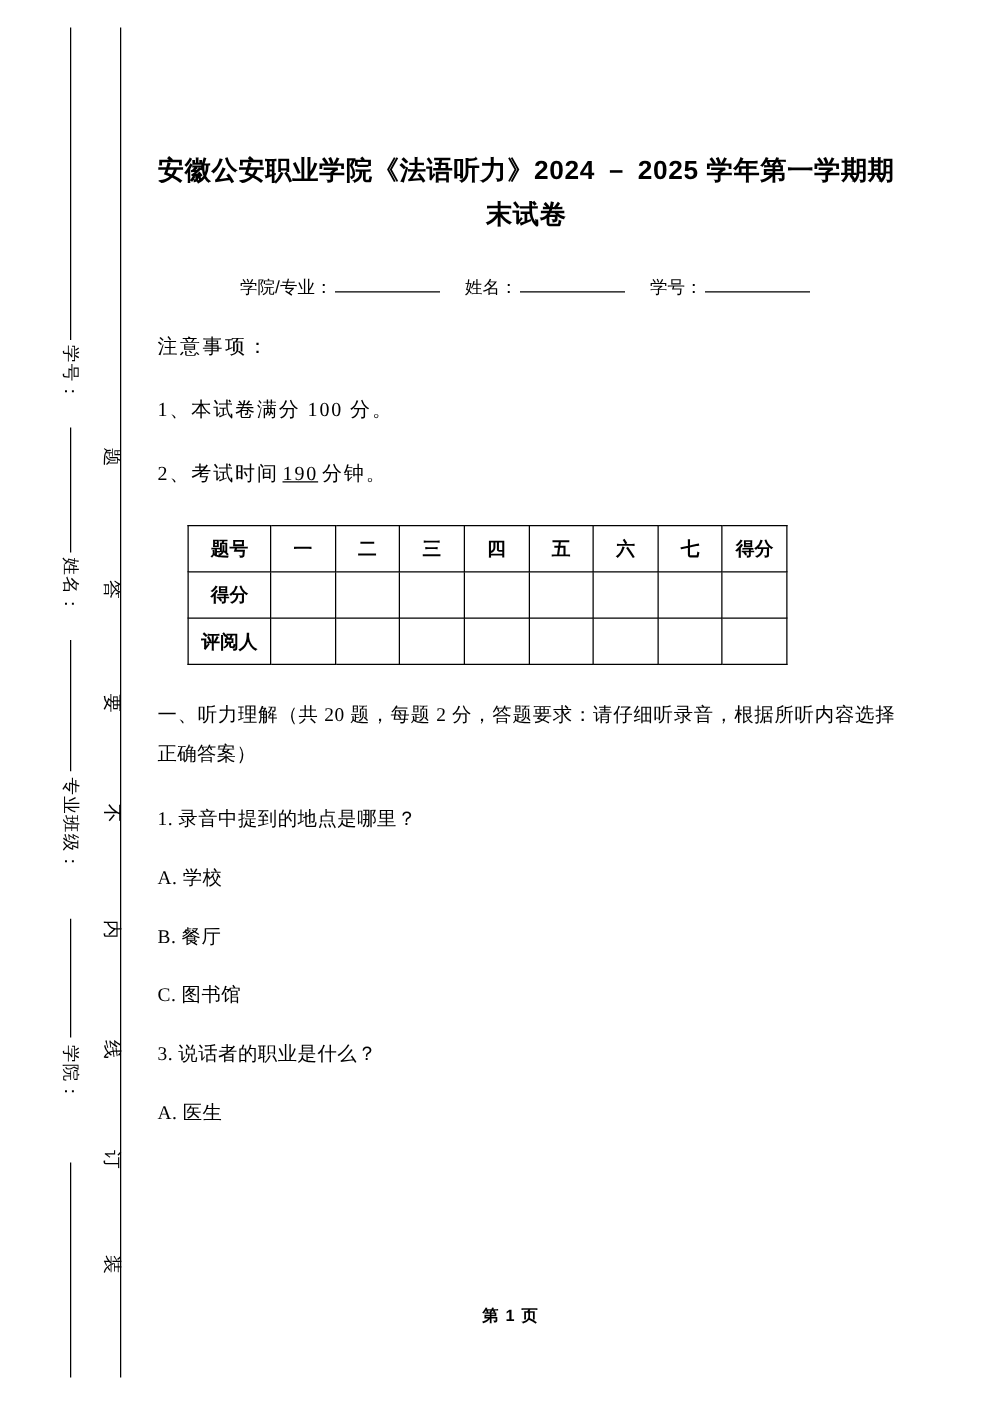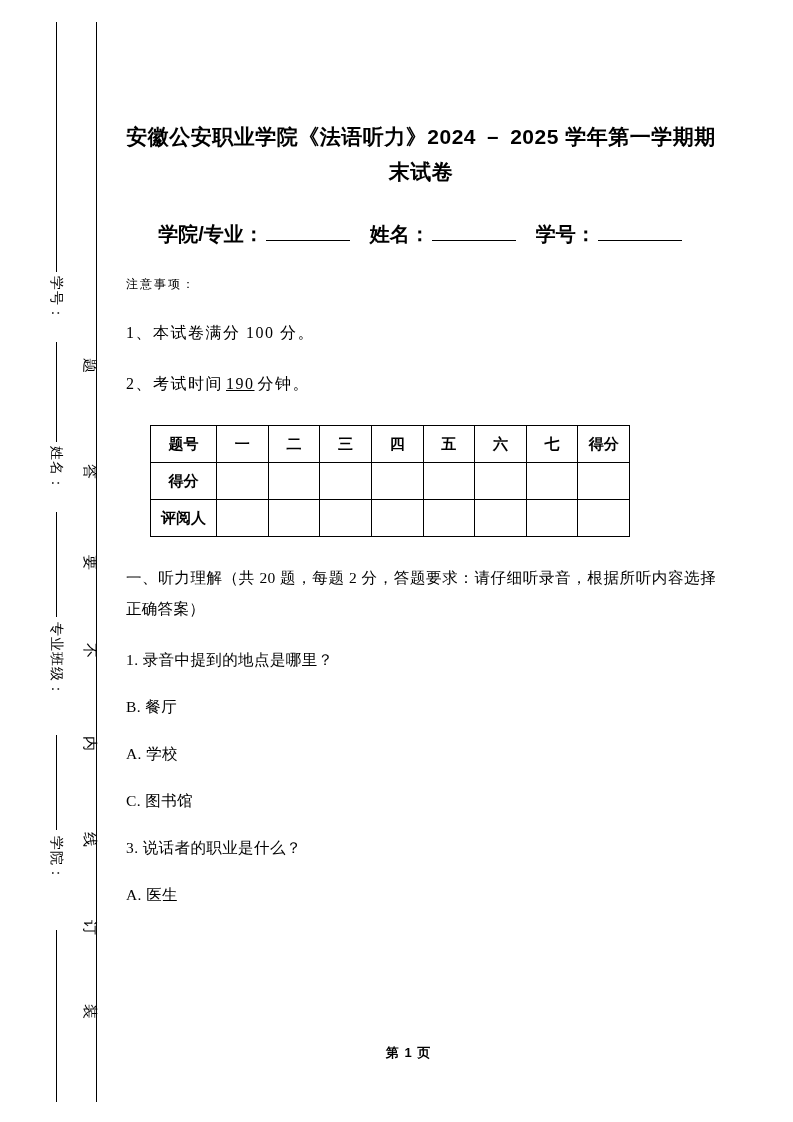--- a/index.html
+++ b/index.html
@@ -84,35 +84,35 @@
     font-weight: bold;
     line-height: 1.65;
     text-align: center;
     letter-spacing: 0.5px;
   }
 
   .info-line {
     margin-top: 32px;
     text-align: center;
     font-family: "Liberation Sans", "DejaVu Sans", sans-serif;
-    font-size: 20px;
-    font-weight: bold;
+    font-size: 14px;
+    font-weight: normal;
     white-space: nowrap;
   }
   .info-line .blank {
     display: inline-block;
     border-bottom: 1px solid #000;
     width: 84px;
     margin: 0 2px;
   }
   .info-line .gap { display: inline-block; width: 18px; }
 
   .notice-head {
     margin-top: 28px;
-    font-size: 12px;
+    font-size: 16px;
     letter-spacing: 2px;
   }
   .notice-item {
     margin-top: 30px;
     font-size: 16px;
     letter-spacing: 1.5px;
   }
   .notice-item .ul {
     text-decoration: underline;
     padding: 0 3px;
@@ -260,22 +260,22 @@
           <td></td>
           <td></td>
           <td></td>
         </tr>
       </tbody>
     </table>
 
     <div class="section-head">一、听力理解（共 20 题，每题 2 分，答题要求：请仔细听录音，根据所听内容选择正确答案）</div>
 
     <div class="question">1. 录音中提到的地点是哪里？</div>
+    <div class="option">A. 学校</div>
     <div class="option">B. 餐厅</div>
-    <div class="option">A. 学校</div>
     <div class="option">C. 图书馆</div>
 
     <div class="question">3. 说话者的职业是什么？</div>
     <div class="option">A. 医生</div>
   </div>
 
   <div id="footer">第 1 页</div>
 
 </div>
 

